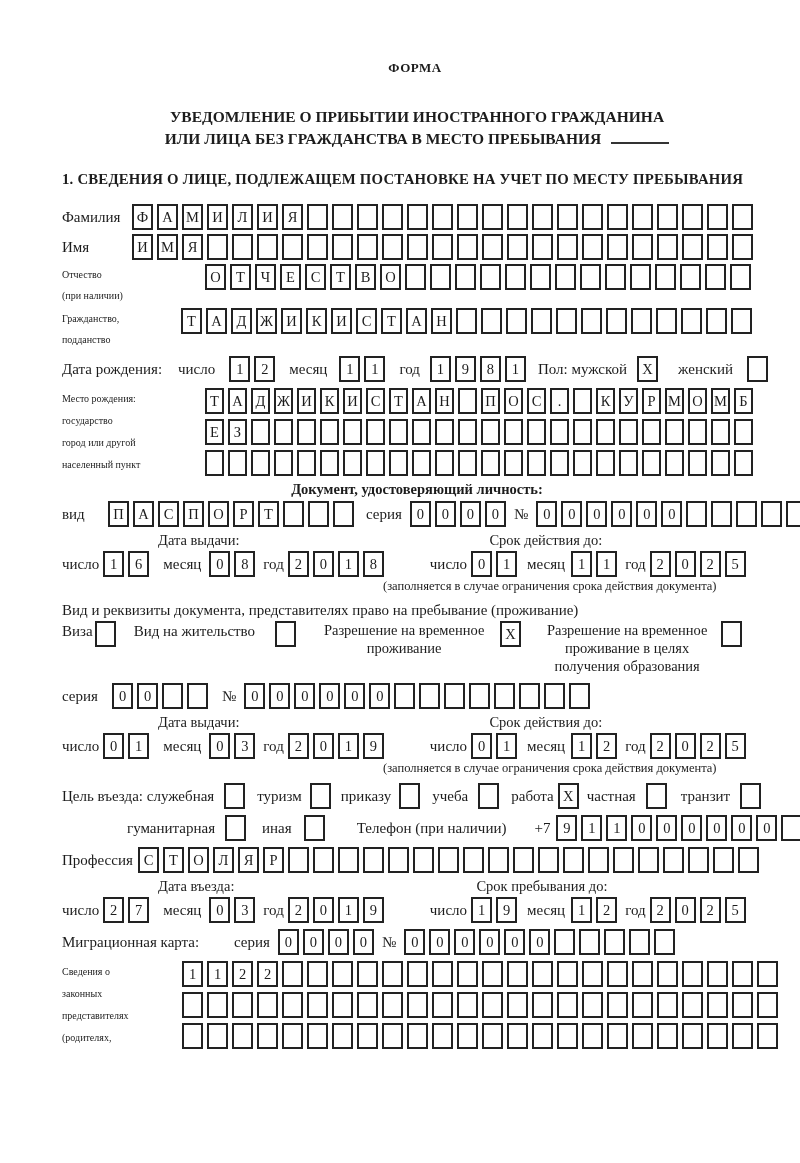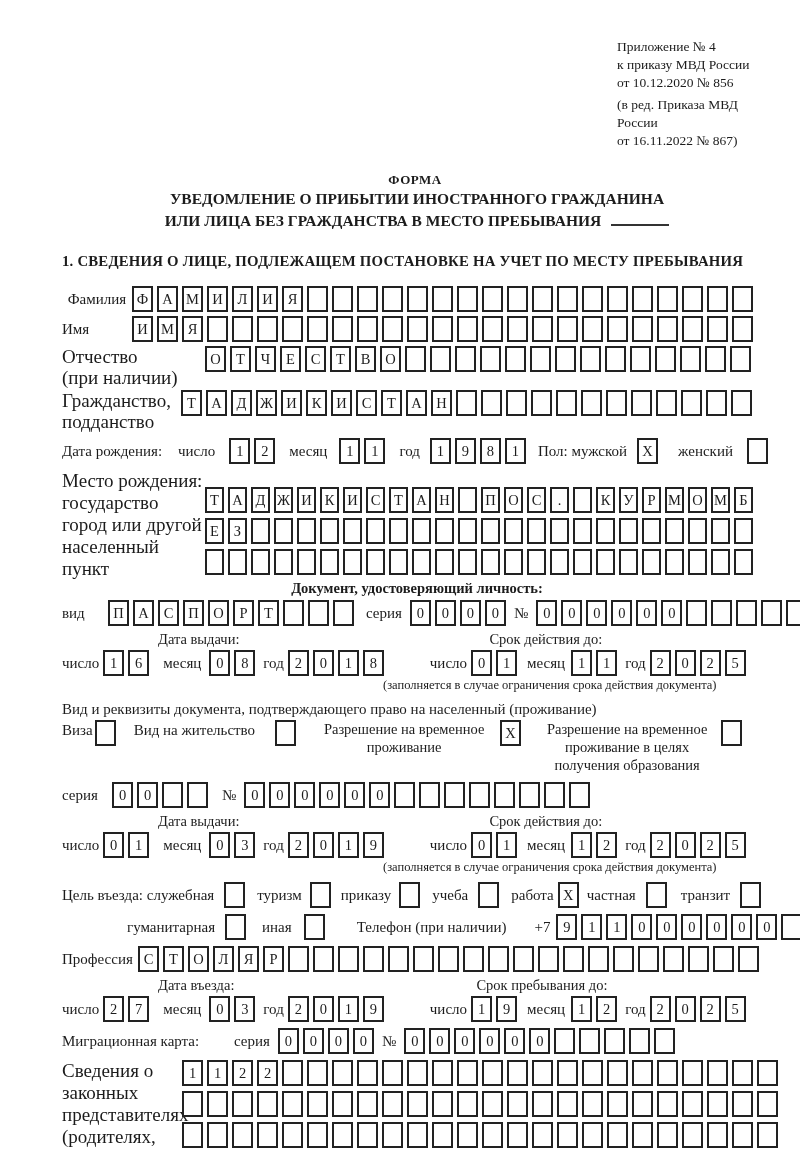--- a/index.html
+++ b/index.html
@@ -4,66 +4,59 @@
 <style>
   * { margin:0; padding:0; box-sizing:border-box; }
   html,body { width:800px; background:#ffffff; }
   body { height:1163px; overflow:hidden; font-family:"Liberation Serif","DejaVu Serif",serif; color:#1c1c1c; }
   .page { padding:38px 28px 20px 62px; }
 
   .appendix { margin-left:555px; font-size:13.5px; line-height:18px; }
   .appendix .rev { margin-top:4px; }
   .forma { text-align:center; font-weight:bold; font-size:13px; margin-top:22px; padding-right:4px; letter-spacing:.5px; }
 
-  .title { text-align:center; font-weight:bold; font-size:15.5px; line-height:22px; margin-top:0; }
+  .title { text-align:center; font-weight:bold; font-size:15.5px; line-height:22px; margin-top:30px; }
   .blank-line { display:inline-block; width:58px; border-bottom:2px solid #333; margin-left:10px; vertical-align:baseline; }
 
   .section-heading { font-weight:bold; font-size:14.8px; margin-top:21px; letter-spacing:.2px; }
 
   .row { display:flex; align-items:center; margin-top:4px; }
   .row.tt { align-items:flex-start; }
   .lbl { font-size:15px; line-height:20px; flex:none; }
-  .lstack { flex:none; font-size:19px; line-height:21px; }
+  .lstack { flex:none; font-size:10px; line-height:21px; }
   .cells { display:inline-flex; flex:none; }
   .cell { flex:none; width:21px; height:26px; border:2px solid #222; margin-right:4px;
           display:inline-flex; align-items:center; justify-content:center;
           font-size:14.5px; background:#fff; }
   .cells.tight .cell { width:19px; margin-right:4px; }
   .cb { flex:none; }
   .boxrows .cells { margin-bottom:5px; }
 
   .center-head { font-weight:bold; font-size:14.5px; text-align:center; margin-top:6px; }
   .dates-header { display:flex; font-size:14.5px; margin-top:5px; }
   .caption { font-size:12.5px; margin-top:2px; }
   .opt-stack { text-align:center; font-size:14.5px; line-height:18px; }
   .plain { font-size:15px; line-height:21px; margin-top:6px; }
 </style>
 </head>
 <body>
 
 <div class="page">
 
-  <div class="appendix">
-    <div>Приложение № 4</div>
-    <div>к приказу МВД России</div>
-    <div>от 10.12.2020 № 856</div>
-    <div class="rev">(в ред. Приказа МВД России</div>
-    <div>от 16.11.2022 № 867)</div>
-  </div>
 
   <div class="forma">ФОРМА</div>
 
   <div class="title">
     <div>УВЕДОМЛЕНИЕ О ПРИБЫТИИ ИНОСТРАННОГО ГРАЖДАНИНА</div>
     <div><span>ИЛИ ЛИЦА БЕЗ ГРАЖДАНСТВА В МЕСТО ПРЕБЫВАНИЯ</span><span class="blank-line"></span></div>
   </div>
 
   <div class="section-heading">1. СВЕДЕНИЯ О ЛИЦЕ, ПОДЛЕЖАЩЕМ ПОСТАНОВКЕ НА УЧЕТ ПО МЕСТУ ПРЕБЫВАНИЯ</div>
 
-  <div class="row" style="margin-top:16px;text-align:center;">
+  <div class="row" style="margin-top:16px;">
     <span class="lbl" style="width:70px;">Фамилия</span>
     <span class="cells">
         <span class="cell">Ф</span>
         <span class="cell">А</span>
         <span class="cell">М</span>
         <span class="cell">И</span>
         <span class="cell">Л</span>
         <span class="cell">И</span>
         <span class="cell">Я</span>
         <span class="cell"></span>
@@ -199,21 +192,21 @@
         <span class="cell">9</span>
         <span class="cell">8</span>
         <span class="cell">1</span>
       </span>
     <span class="lbl" style="margin-left:4px;margin-right:6px;">Пол: мужской</span>
     <span class="cell cb">X</span>
     <span class="lbl" style="margin-left:12px;margin-right:10px;">женский</span>
     <span class="cell cb"></span>
   </div>
 
-  <div class="row tt" style="margin-top:6px;align-items:flex-end;">
+  <div class="row tt" style="margin-top:6px;">
     <span class="lstack" style="width:143px; line-height:22px;">
       <span style="display:block;">Место рождения:</span>
       <span style="display:block;">государство</span>
       <span style="display:block;">город или другой</span>
       <span style="display:block;">населенный пункт</span>
     </span>
     <span class="boxrows">
       <span class="cells tight" style="display:flex;">
           <span class="cell">Т</span>
           <span class="cell">А</span>
@@ -371,21 +364,21 @@
     <span class="cells">
         <span class="cell">2</span>
         <span class="cell">0</span>
         <span class="cell">2</span>
         <span class="cell">5</span>
       </span>
   </div>
 
   <div class="caption" style="margin-left:321px;">(заполняется в случае ограничения срока действия документа)</div>
 
-  <div class="plain">Вид и реквизиты документа, подтверждающего право на населенный (проживание)</div>
+  <div class="plain">Вид и реквизиты документа, представителях право на пребывание (проживание)</div>
 
   <div class="row tt" style="margin-top:0;">
     <span class="lbl">Виза</span>
     <span class="cell cb" style="margin-left:2px;"></span>
     <span class="lbl" style="margin-left:14px;">Вид на жительство</span>
     <span class="cell cb" style="margin-left:20px;"></span>
     <span class="opt-stack" style="margin-left:16px;width:176px;">
       <span style="display:block;">Разрешение на временное</span>
       <span style="display:block;">проживание</span>
     </span>

